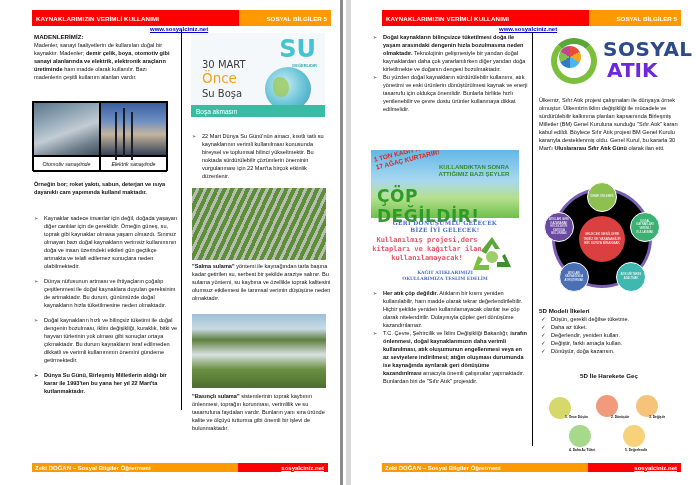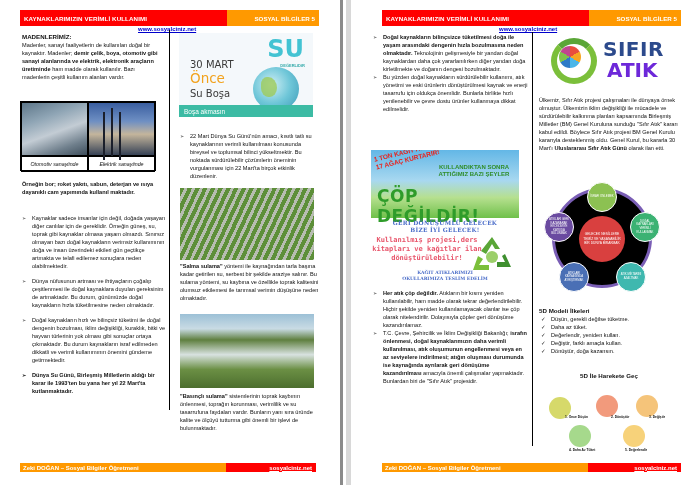--- a/index.html
+++ b/index.html
@@ -1,19 +1,19 @@
 <!DOCTYPE html>
 <html><head>
   <meta charset="utf-8">
   <style>
     * { box-sizing: border-box; margin: 0; padding: 0; }
     html, body { width: 696px; height: 485px; overflow: hidden; background: #ffffff; }
     body { font-family: "Liberation Sans", sans-serif; color: #111; position: relative; }
     .page { position: absolute; top: 0; height: 485px; background: #fff; }
-    .page-left { left: 0; width: 340px; }
+    .page-left { left: 12px; width: 340px; }
     .page-right { left: 351px; width: 345px; }
     .gutter { position: absolute; left: 340px; top: 0; width: 11px; height: 485px; background: #ffffff; border-left: 3px solid #8a8a8a; border-right: 3px solid #8a8a8a; }
     .gutter-inner { position: absolute; left: 3px; top: 0; width: 5px; height: 485px; background: #d8d8d8; }
 
     .hdr { position: absolute; top: 10px; height: 16px; display: flex; font-size: 6.2px; font-weight: bold; color: #fff; }
     .page-left .hdr { left: 20px; width: 299px; }
     .page-right .hdr { left: 31px; width: 299px; }
     .hdr-title { background: #ff0000; flex: 0 0 207px; display: flex; align-items: center; padding-left: 4px; letter-spacing: 0.1px; }
     .hdr-sub { background: #ff9900; flex: 1; display: flex; align-items: center; justify-content: flex-end; padding-right: 4px; }
     .site-link { position: absolute; top: 26px; font-size: 6px; color: #0000cc; text-decoration: underline; font-weight: bold; }
@@ -171,21 +171,21 @@
         <div>ATTIĞIMIZ BAZI ŞEYLER</div>
       </div>
     <div class="poster-cop">ÇÖP DEĞİLDİR!</div>
     <div class="poster-blue">
         <div>GERİ DÖNÜŞÜMLÜ GELECEK</div>
         <div>BİZE İYİ GELECEK!</div>
       </div>
     <div class="poster-pink">
         <div>Kullanılmış projesi,ders</div>
         <div>kitapları ve kağıtlar ilan</div>
-        <div>dönüştürülebilir!</div>
+        <div>kullanılamayacak!</div>
       </div>
     <svg class="recycle" viewBox="0 0 46 38">
       <path d="M23 3 L31 15 L26 15 L23 10 L17 20 L12 17 Z" fill="#5aa637"></path>
       <path d="M36 20 L42 33 L28 33 L28 28 L36 28 L33 22 Z" fill="#3f8f2f"></path>
       <path d="M9 22 L14 25 L10 31 L20 31 L20 36 L4 36 Z" fill="#7bbf3a"></path>
       <circle cx="23" cy="23" r="6" fill="#9ccf6a"></circle>
     </svg>
     <div class="poster-foot">
         <div>KAĞIT ATIKLARIMIZI</div>
         <div>OKULLARIMIZA TESLİM EDELİM</div>
@@ -193,21 +193,21 @@
   </div>
 
   <div class="txt" style="left:20px; top:289px; width:158px;">
     <div class="bullet"><b>Her atık çöp değildir.</b><span> Atıkların bir kısmı yeniden kullanılabilir, ham madde olarak tekrar değerlendirilebilir. Hiçbir şekilde yeniden kullanılamayacak olanlar ise çöp olarak nitelendirilir. Dolayısıyla çöpler geri dönüşüme kazandırılamaz.</span></div>
     <div class="bullet"><span>T.C. Çevre, Şehircilik ve İklim Değişikliği Bakanlığı; </span><b>israfın önlenmesi, doğal kaynaklarımızın daha verimli kullanılması, atık oluşumunun engellenmesi veya en az seviyelere indirilmesi; atığın oluşması durumunda ise kaynağında ayrılarak geri dönüşüme kazandırılması</b><span> amacıyla önemli çalışmalar yapmaktadır. Bunlardan biri de "Sıfır Atık" projesidir.</span></div>
   </div>
 
   <div class="sifir">
     <div class="sifir-logo"></div>
     <div class="sifir-flower"></div>
-    <div class="sifir-t1">SIFIR</div>
+    <div class="sifir-t1">SOSYAL</div>
     <div class="sifir-t2">ATIK</div>
   </div>
 
   <div class="txt" style="left:188px; top:96px; width:142px;"><span>Ülkemiz, Sıfır Atık projesi çalışmaları ile dünyaya örnek olmuştur. Ülkemizin iklim değişikliği ile mücadele ve sürdürülebilir kalkınma planları kapsamında Birleşmiş Milletler (BM) Genel Kuruluna sunduğu "Sıfır Atık" kararı kabul edildi. Böylece Sıfır Atık projesi BM Genel Kurulu kararıyla desteklenmiş oldu. Genel Kurul, bu kararla 30 Mart'ı </span><b>Uluslararası Sıfır Atık Günü</b><span> olarak ilan etti.</span></div>
 
   <div class="diagram">
     <div class="ring"></div>
     <div class="center-c">GELECEK NESİLLERE TEMİZ VE YAŞANABİLİR BİR DÜNYA BIRAKMAK</div>
     <div class="node" style="left:45px; top:0px; background:#8cc152;">İSRAFI ÖNLEMEK</div>
     <div class="node" style="left:88px; top:30px; background:#3bb273;">DOĞAL KAYNAKLARI VERİMLİ KULLANMAK</div>

